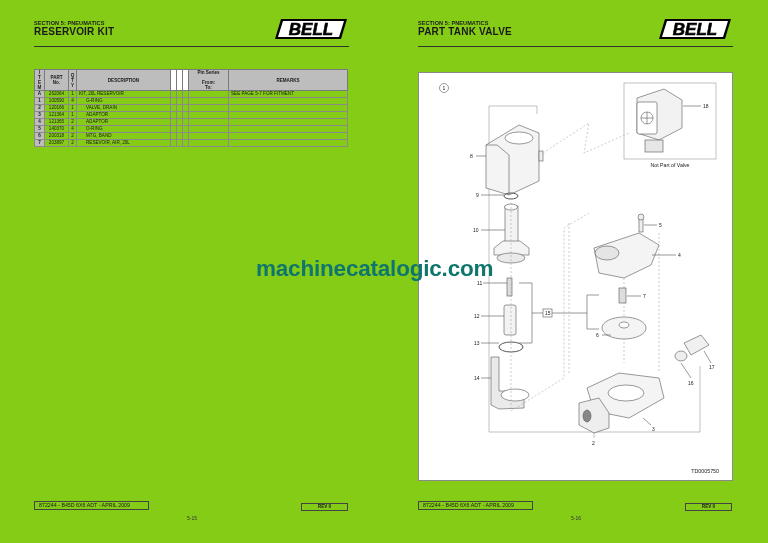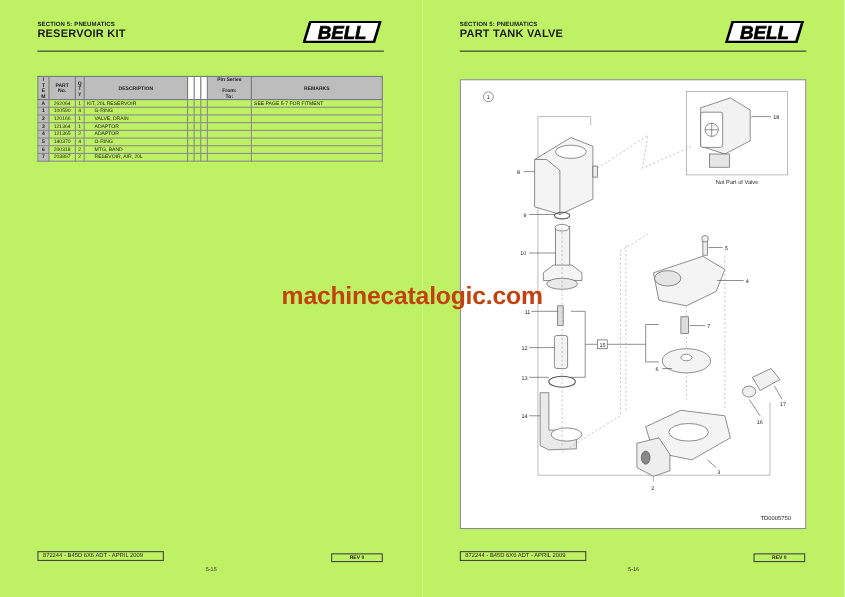--- a/index.html
+++ b/index.html
@@ -1,19 +1,19 @@
 <!DOCTYPE html>
 <html><head>
   <meta charset="utf-8">
   <style>
     * { box-sizing: border-box; margin: 0; padding: 0; }
     html, body { width: 768px; height: 543px; background: #ffffff; overflow: hidden; }
     body { position: relative; font-family: "Liberation Sans", sans-serif; color: #1a1a1a; }
 
-    .page { position: absolute; top: 0; width: 384px; height: 543px; background: #bef264; }
+    .page { position: absolute; top: 0; width: 384px; height: 543px; background: #84cc16; }
     .page.left { left: 0; }
     .page.right { left: 384px; }
 
     .section-label { position: absolute; left: 34px; top: 20px; font-size: 5.5px; font-weight: bold; letter-spacing: 0.1px; }
     .page-title { position: absolute; left: 34px; top: 26px; font-size: 10px; font-weight: bold; letter-spacing: 0.2px; }
     .logo { position: absolute; left: 275px; top: 17px; width: 74px; height: 24px; }
     .rule { position: absolute; left: 34px; top: 46px; width: 315px; height: 1px; background: #333; }
 
     
     .parts-table { position: absolute; left: 34px; top: 69px; width: 314px; border-collapse: collapse; font-size: 4.6px; }
@@ -39,21 +39,21 @@
     .footer-rev { position: absolute; left: 301px; top: 503px; width: 47px; height: 8px; border: 1px solid #444; font-size: 4.6px; font-weight: bold; text-align: center; line-height: 6px; }
     .page-number { position: absolute; left: 0; width: 384px; top: 515px; text-align: center; font-size: 5px; color: #333; }
 
     
     .diagram-frame { position: absolute; left: 34px; top: 72px; width: 315px; height: 409px; border: 1px solid #8a8a8a; background: #fff; }
     .diagram-svg { position: absolute; left: 0; top: 0; width: 313px; height: 407px; }
     .callout-num { font-family: "Liberation Sans", sans-serif; font-size: 5px; fill: #222; }
     .note-text { font-family: "Liberation Sans", sans-serif; font-size: 5.2px; fill: #222; }
     .drawing-id { font-family: "Liberation Sans", sans-serif; font-size: 5.3px; fill: #222; }
 
-    .watermark { position: absolute; left: 256px; top: 256px; font-size: 22.5px; font-weight: bold; color: #c2410c; letter-spacing: -0.2px; white-space: nowrap; }
+    .watermark { position: absolute; left: 256px; top: 256px; font-size: 22.5px; font-weight: bold; color: #0f766e; letter-spacing: -0.2px; white-space: nowrap; }
   </style>
 </head>
 <body>
 
 <div class="page left">
   <div class="section-label">SECTION 5: PNEUMATICS</div>
   <div class="page-title">RESERVOIR KIT</div>
   <svg class="logo" viewBox="0 0 74 24">
     <polygon points="6,2 72,2 66,22 0,22" fill="#000"></polygon>
     <polygon points="8,4 69,4 64,20 3,20" fill="#fff"></polygon>

